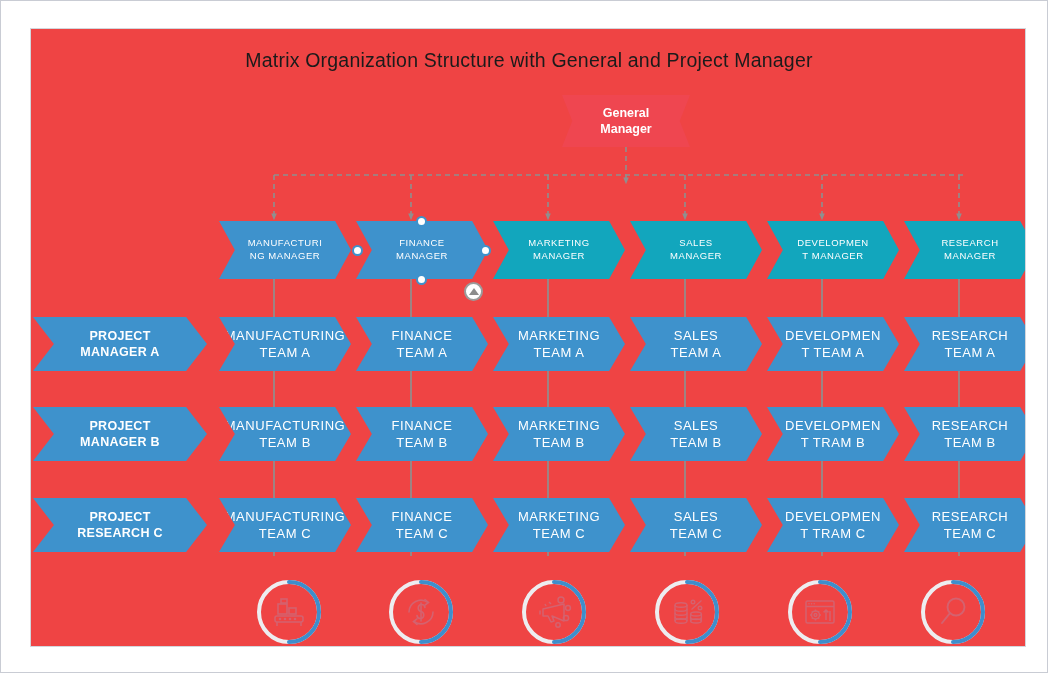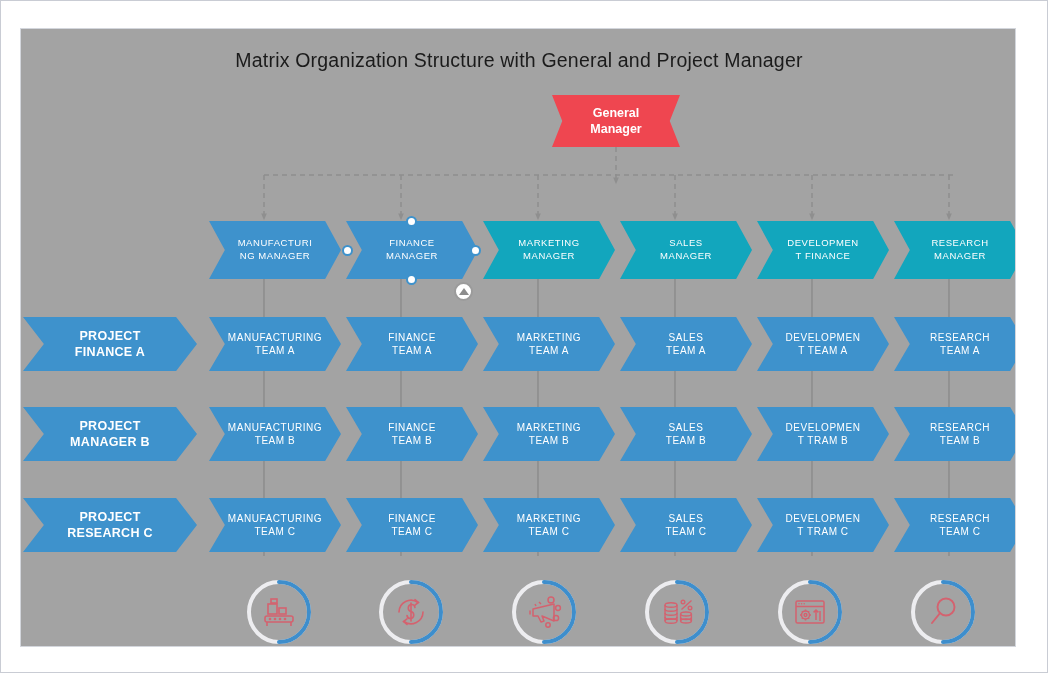--- a/index.html
+++ b/index.html
@@ -10,22 +10,22 @@
     overflow:hidden;
   }
   #app{
     position:relative;width:1048px;height:673px;
     background:#ffffff;
     border:1px solid #c9ccd4;
     box-sizing:border-box;
   }
   #canvas{
     position:absolute;
-    left:19px;top:27px;width:996px;height:619px;
-    background:#a3a3a3;
+    left:29px;top:27px;width:996px;height:619px;
+    background:#ef4444;
     border:1px solid #d3d6dc;
     box-sizing:border-box;
     overflow:hidden;
   }
   #title{
     position:absolute;left:0;top:20px;width:996px;
     text-align:center;
     font-size:19.5px;color:#1b1b1b;
     letter-spacing:.2px;
     white-space:nowrap;
@@ -55,21 +55,21 @@
     clip-path:polygon(0 0,100% 0,92% 50%,100% 100%,0 100%,8% 50%);
     font-size:12.5px;font-weight:bold;
   }
 
   
   .chev{
     -webkit-clip-path:polygon(0 0,88% 0,100% 50%,88% 100%,0 100%,12% 50%);
     clip-path:polygon(0 0,88% 0,100% 50%,88% 100%,0 100%,12% 50%);
   }
   .mgr{font-size:9.5px;letter-spacing:.55px;}
-  .team{font-size:10px;letter-spacing:.55px;}
+  .team{font-size:13px;letter-spacing:.55px;}
   .pm{font-size:12.5px;font-weight:bold;letter-spacing:.3px;}
 
   
   .handle{
     position:absolute;width:11px;height:11px;border-radius:50%;
     background:#ffffff;border:2px solid #3e92cc;box-sizing:border-box;
     z-index:40;
   }
   .act-btn{
     position:absolute;width:19px;height:19px;border-radius:50%;
@@ -163,35 +163,35 @@
     <div class="node chev mgr" style="left:599px;top:192px;width:132px;height:58px;background:#12a6bd;">
       <span class="lbl">
         <span>SALES</span><br>
         <span>MANAGER</span>
       </span>
     </div>
 
     <div class="node chev mgr" style="left:736px;top:192px;width:132px;height:58px;background:#12a6bd;">
       <span class="lbl">
         <span>DEVELOPMEN</span><br>
-        <span>T FINANCE</span>
+        <span>T MANAGER</span>
       </span>
     </div>
 
     <div class="node chev mgr" style="left:873px;top:192px;width:132px;height:58px;background:#12a6bd;">
       <span class="lbl">
         <span>RESEARCH</span><br>
         <span>MANAGER</span>
       </span>
     </div>
 
     <div class="node chev pm" style="left:2px;top:288px;width:174px;height:54px;background:#3e92cc;">
       <span class="lbl">
         <span>PROJECT</span><br>
-        <span>FINANCE A</span>
+        <span>MANAGER A</span>
       </span>
     </div>
     <div class="node chev pm" style="left:2px;top:378px;width:174px;height:54px;background:#3e92cc;">
       <span class="lbl">
         <span>PROJECT</span><br>
         <span>MANAGER B</span>
       </span>
     </div>
     <div class="node chev pm" style="left:2px;top:469px;width:174px;height:54px;background:#3e92cc;">
       <span class="lbl">

